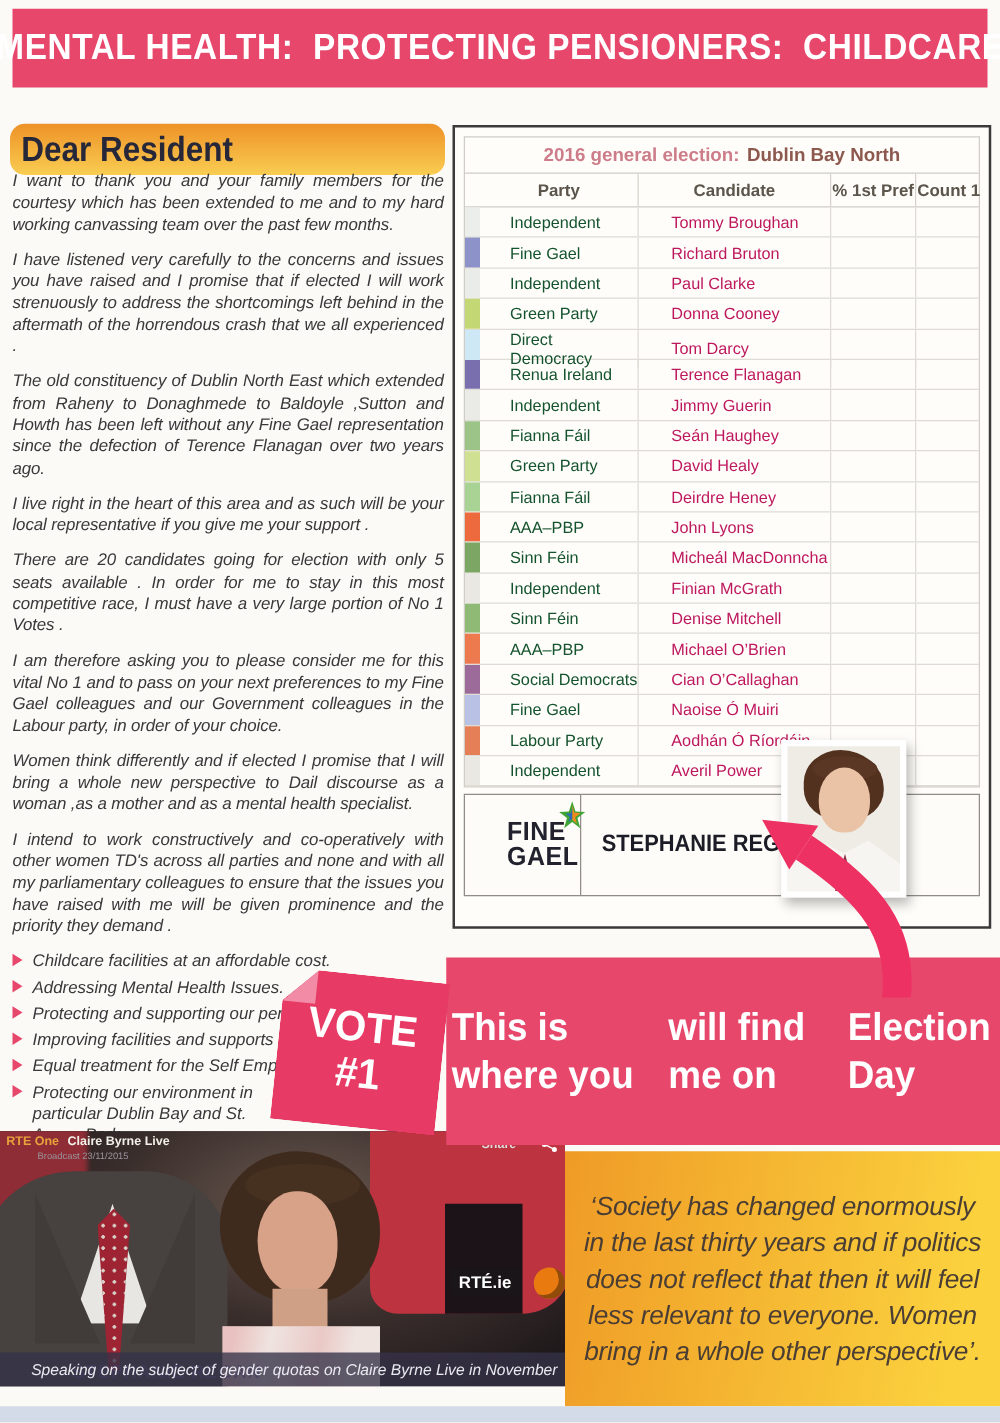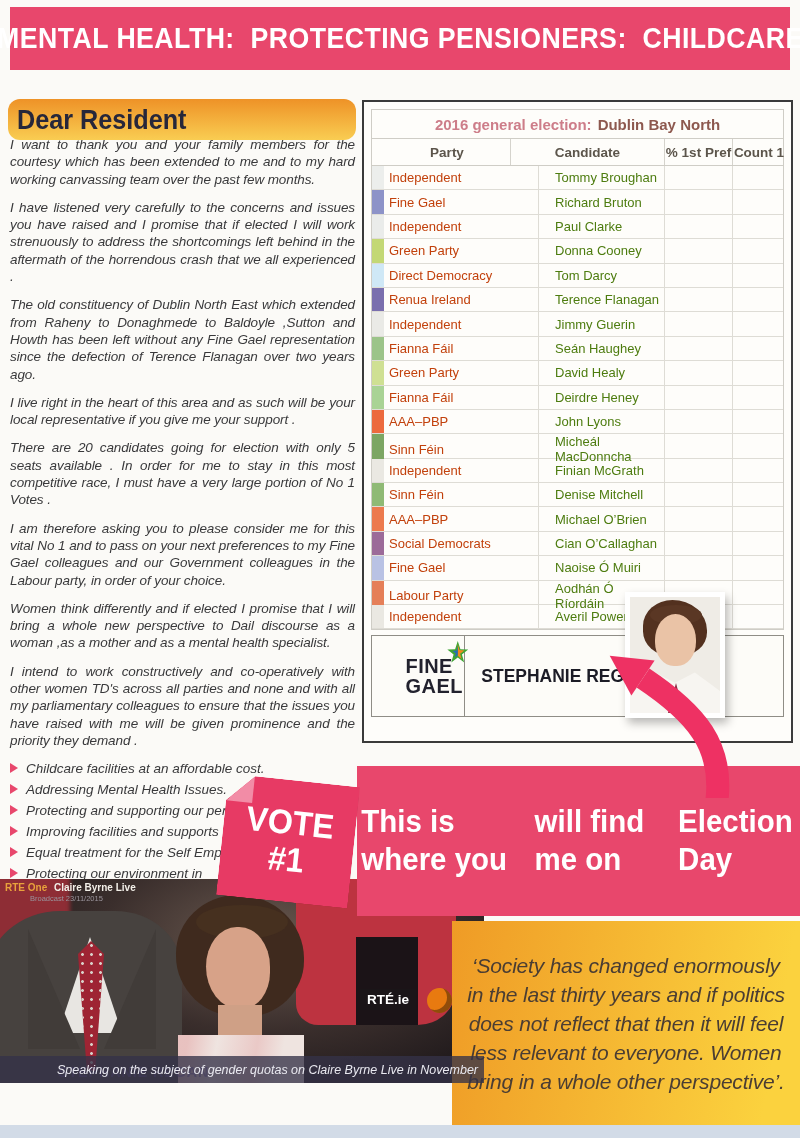--- a/index.html
+++ b/index.html
@@ -48,22 +48,22 @@
            border-bottom:1px solid #cfcdc6;font-size:15px;font-weight:bold;}
   .t-title .pre{color:#cd7d89;}
   .t-title .con{color:#8d584e;}
   .t-head{display:grid;grid-template-columns:12px 126px 154px 68px 53px;height:26px;
           border-bottom:1px solid #cfcdc6;font-size:13.5px;font-weight:bold;color:#5c554b;}
   .t-head div{display:flex;align-items:center;justify-content:center;}
   .t-head .vl{border-left:1px solid #d5d3cc;}
   .t-rows .row{display:grid;grid-template-columns:12px 126px 154px 68px 53px;height:23.4px;
           border-bottom:1px solid #dedcd5;font-size:13px;}
   .t-rows .sw{height:100%;}
-  .t-rows .party{color:#c2410c;display:flex;align-items:center;padding-left:5px;}
-  .t-rows .cand{color:#4d7c0f;display:flex;align-items:center;padding-left:16px;border-left:1px solid #dedcd5;margin-left:28px;}
+  .t-rows .party{color:#14532d;display:flex;align-items:center;padding-left:24px;}
+  .t-rows .cand{color:#be185d;display:flex;align-items:center;padding-left:26px;border-left:1px solid #dedcd5;}
   .t-rows .blank{border-left:1px solid #dedcd5;}
   .fg-row{margin-top:5px;height:80px;border:1px solid #8f8d86;display:flex;background:#fdfcf8;}
   .fg-logo{flex:0 0 92px;border-right:1px solid #8f8d86;display:flex;align-items:center;justify-content:flex-end;}
   .fg-logo .stack{position:relative;font-weight:bold;font-size:21px;line-height:20px;color:#22222e;
                   letter-spacing:.5px;transform:scaleX(.95);}
   .fg-logo svg{position:absolute;right:-8px;top:-16px;}
   .fg-name{flex:1;display:flex;align-items:center;justify-content:center;padding-right:118px;}
   .fg-name span{font-weight:bold;font-size:19px;color:#1c1c26;display:inline-block;transform:scaleX(.92);}
 
   
@@ -83,21 +83,21 @@
   
   .arrow-svg{position:absolute;left:565px;top:628px;z-index:5;}
 
   
   .callout{position:absolute;left:357px;top:766px;width:443px;height:150px;background:#e8476c;
            display:flex;flex-direction:row;align-items:center;justify-content:center;z-index:2;}
   .callout div{color:#fff;font-weight:bold;font-size:31px;line-height:38px;
            display:inline-block;transform:scaleX(.95);}
 
   
-  .tv{position:absolute;left:0;top:879px;width:452px;height:204px;background:#221a1d;overflow:hidden;padding-left:32px;}
+  .tv{position:absolute;left:0;top:905px;width:452px;height:204px;background:#221a1d;overflow:hidden;}
   .tv-bg{position:absolute;inset:0;background:radial-gradient(ellipse at 55% 30%,#6b5a50 0%,#3a2e2c 45%,#1f191b 80%);}
   .tv-redL{position:absolute;left:-8px;top:-6px;width:78px;height:86px;background:#8e2d35;border-radius:0 0 40% 30%;filter:blur(2px);}
   .tv-suit{position:absolute;left:-14px;top:32px;width:196px;height:176px;background:#47423f;border-radius:38% 34% 0 0;}
   .tv-shirt{position:absolute;left:58px;top:58px;width:64px;height:96px;background:#e8e6e2;
             clip-path:polygon(50% 0,100% 100%,0 100%);}
   .tv-tie{position:absolute;left:78px;top:62px;width:26px;height:130px;background:#9e2433;
           clip-path:polygon(50% 0,100% 10%,66% 100%,34% 100%,0 10%);
           background-image:radial-gradient(#d8d0c8 1.2px,transparent 1.6px);background-size:9px 9px;background-color:#9e2433;}
   .tv-lapelL{position:absolute;left:28px;top:50px;width:52px;height:120px;background:#413c39;clip-path:polygon(0 0,100% 100%,0 100%);}
   .tv-lapelR{position:absolute;left:104px;top:50px;width:52px;height:120px;background:#413c39;clip-path:polygon(100% 0,100% 100%,0 100%);}

